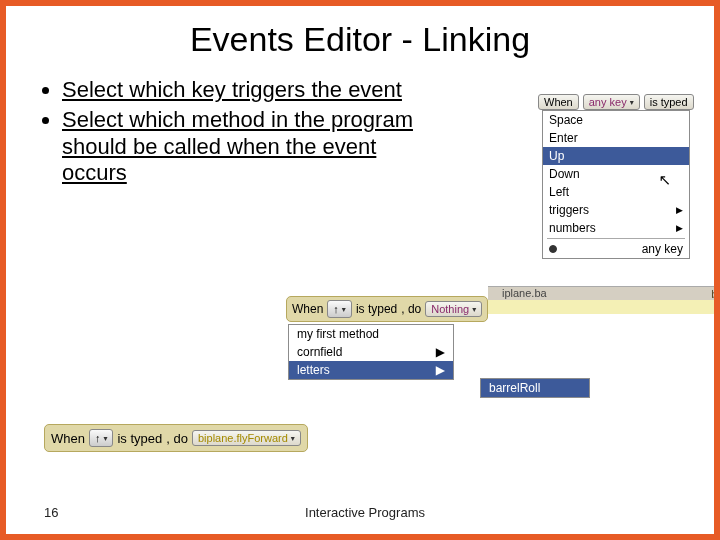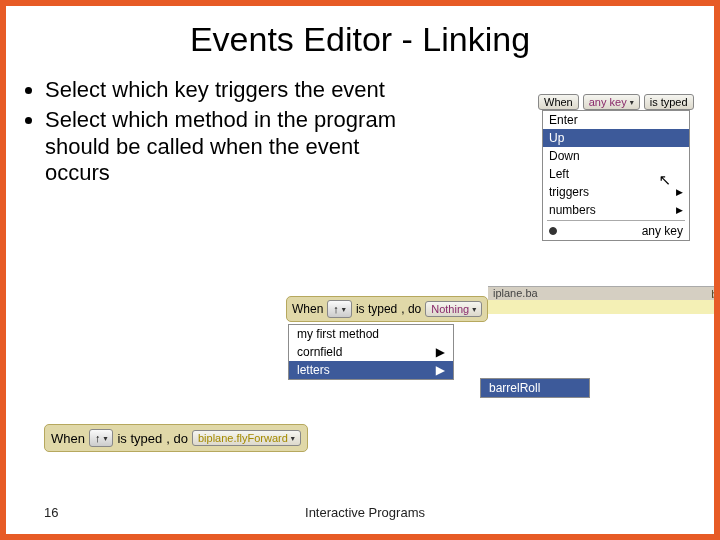--- a/index.html
+++ b/index.html
@@ -14,22 +14,23 @@
   }
   .title {
     text-align: center;
     font-size: 34px;
     font-weight: normal;
     margin-top: 14px;
     margin-bottom: 18px;
   }
   .content {
     display: flex;
-    padding: 0 24px 0 27px;
+    padding: 0 24px 0 44px;
     gap: 10px;
+    text-decoration: underline;
   }
   .bullets {
     font-size: 22px;
     line-height: 1.2;
     flex: 0 0 58%;
   }
   .bullets li {
     list-style: disc;
     margin-bottom: 4px;
     margin-left: 12px;
@@ -114,21 +115,21 @@
     top: 192px;
     z-index: 0;
   }
   .bg-strip .greytop {
     height: 14px; background:#d5cfc2; border-top:1px solid #aaa;
   }
   .bg-strip .yel {
     height: 14px; background:#f4f0b5;
   }
   .bg-strip .label {
-    position:absolute; left: 5px; top: 1px; font-size:11px; color:#444;
+    position:absolute; left: 14px; top: 1px; font-size:11px; color:#444;
   }
   .bg-strip .bip {
     position:absolute; right:2px; top:2px; font-size:11px; color:#5a4a2a;
   }
 
   .mid-fig {
     position: absolute;
     left: 280px;
     top: 290px;
     width: 420px;
@@ -222,20 +223,23 @@
     </span>
     <span class="tile">
       <span class="purple">any key</span>
         <span class="dd-tri">▾</span>
     </span>
     <span class="tile">
       <span>is typed</span>
     </span>
   </div>
   <div class="menu-panel">
+    <div class="mi">
+        <span>Space</span>
+      </div>
     <div class="mi">
         <span>Enter</span>
       </div>
     <div class="mi sel">
         <span>Up</span>
       </div>
     <div class="mi">
         <span>Down</span>
       </div>
     <div class="mi">

